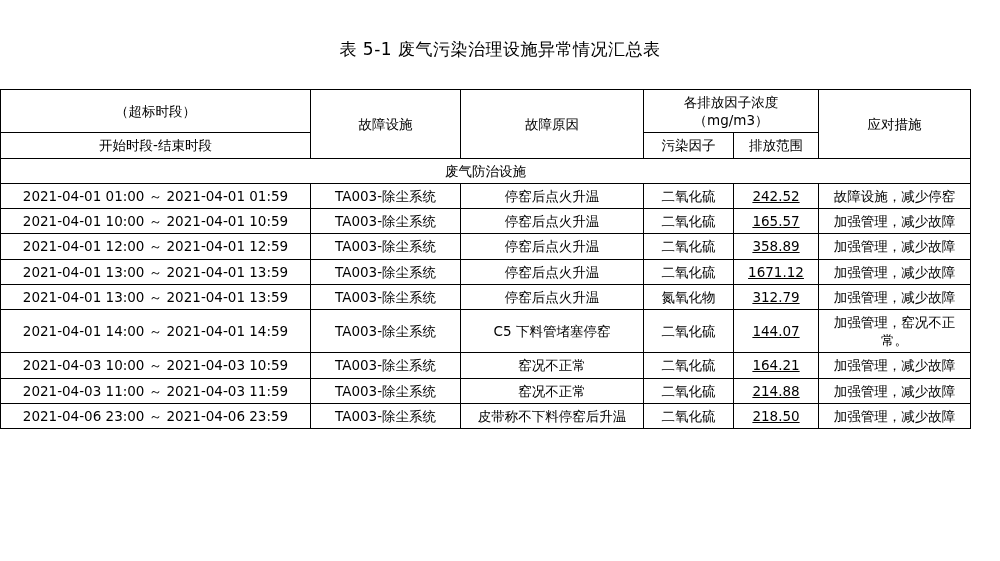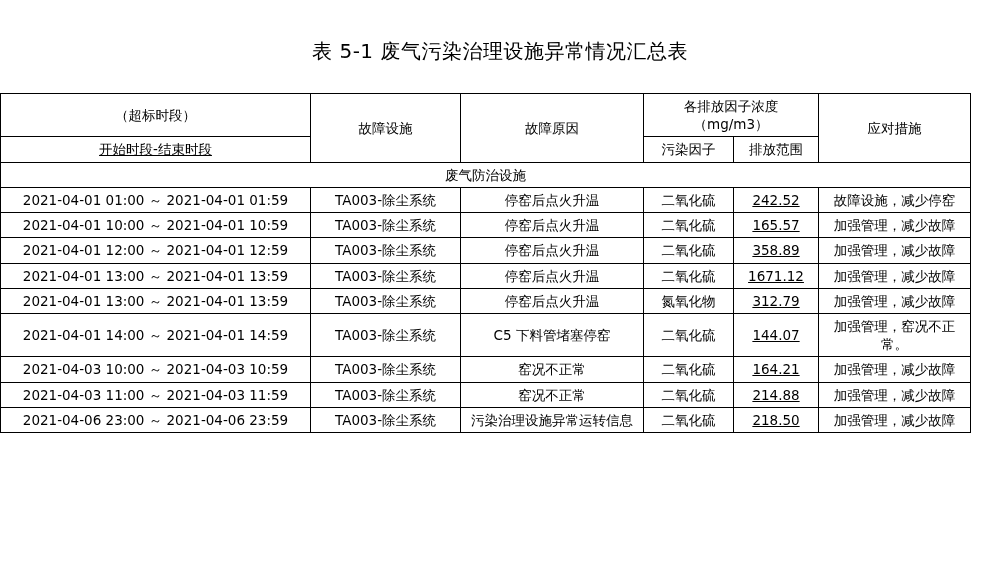--- a/index.html
+++ b/index.html
@@ -21,21 +21,21 @@
     box-sizing: border-box;
   }
   .section-heading {
     font-size: 17px;
     font-family: "DejaVu Sans", "Liberation Sans", sans-serif;
     margin: 9px 0 0 6px;
     letter-spacing: 0.5px;
   }
   .table-title {
     text-align: center;
-    font-size: 20px;
+    font-size: 17px;
     font-family: "DejaVu Sans", "Liberation Sans", sans-serif;
     margin-top: 38px;
     letter-spacing: 0.5px;
   }
   table.report {
     border-collapse: collapse;
     width: 872px;
     margin-top: 28px;
     table-layout: fixed;
   }
@@ -63,21 +63,20 @@
 
   .hdr-over-title {
     text-align: center;
     padding-bottom: 6px;
     padding-top: 6px;
   }
   .hdr-range-label {
     text-align: left;
     padding-top: 6px;
     padding-bottom: 6px;
-    text-decoration: underline;
   }
   .group-row td {
     text-align: center;
     padding: 5px 0;
   }
   .nowrap { white-space: nowrap; }
   .cell-time { padding-left: 8px; }
   .cell-num { padding-left: 8px; text-decoration: underline; }
 </style>
 </head>
@@ -184,21 +183,21 @@
         <td class="lefted">TA003-除尘系统</td>
         <td class="lefted">窑况不正常</td>
         <td class="lefted">二氧化硫</td>
         <td class="lefted cell-num">214.88</td>
         <td class="centered">加强管理，减少故障</td>
       </tr>
 
       <tr>
         <td class="lefted cell-time nowrap">2021-04-06 23:00 ～ 2021-04-06 23:59</td>
         <td class="lefted">TA003-除尘系统</td>
-        <td class="lefted">污染治理设施异常运转信息</td>
+        <td class="lefted">皮带称不下料停窑后升温</td>
         <td class="lefted">二氧化硫</td>
         <td class="lefted cell-num">218.50</td>
         <td class="centered">加强管理，减少故障</td>
       </tr>
     </tbody>
   </table>
 
 </div>
 
 </body></html>

